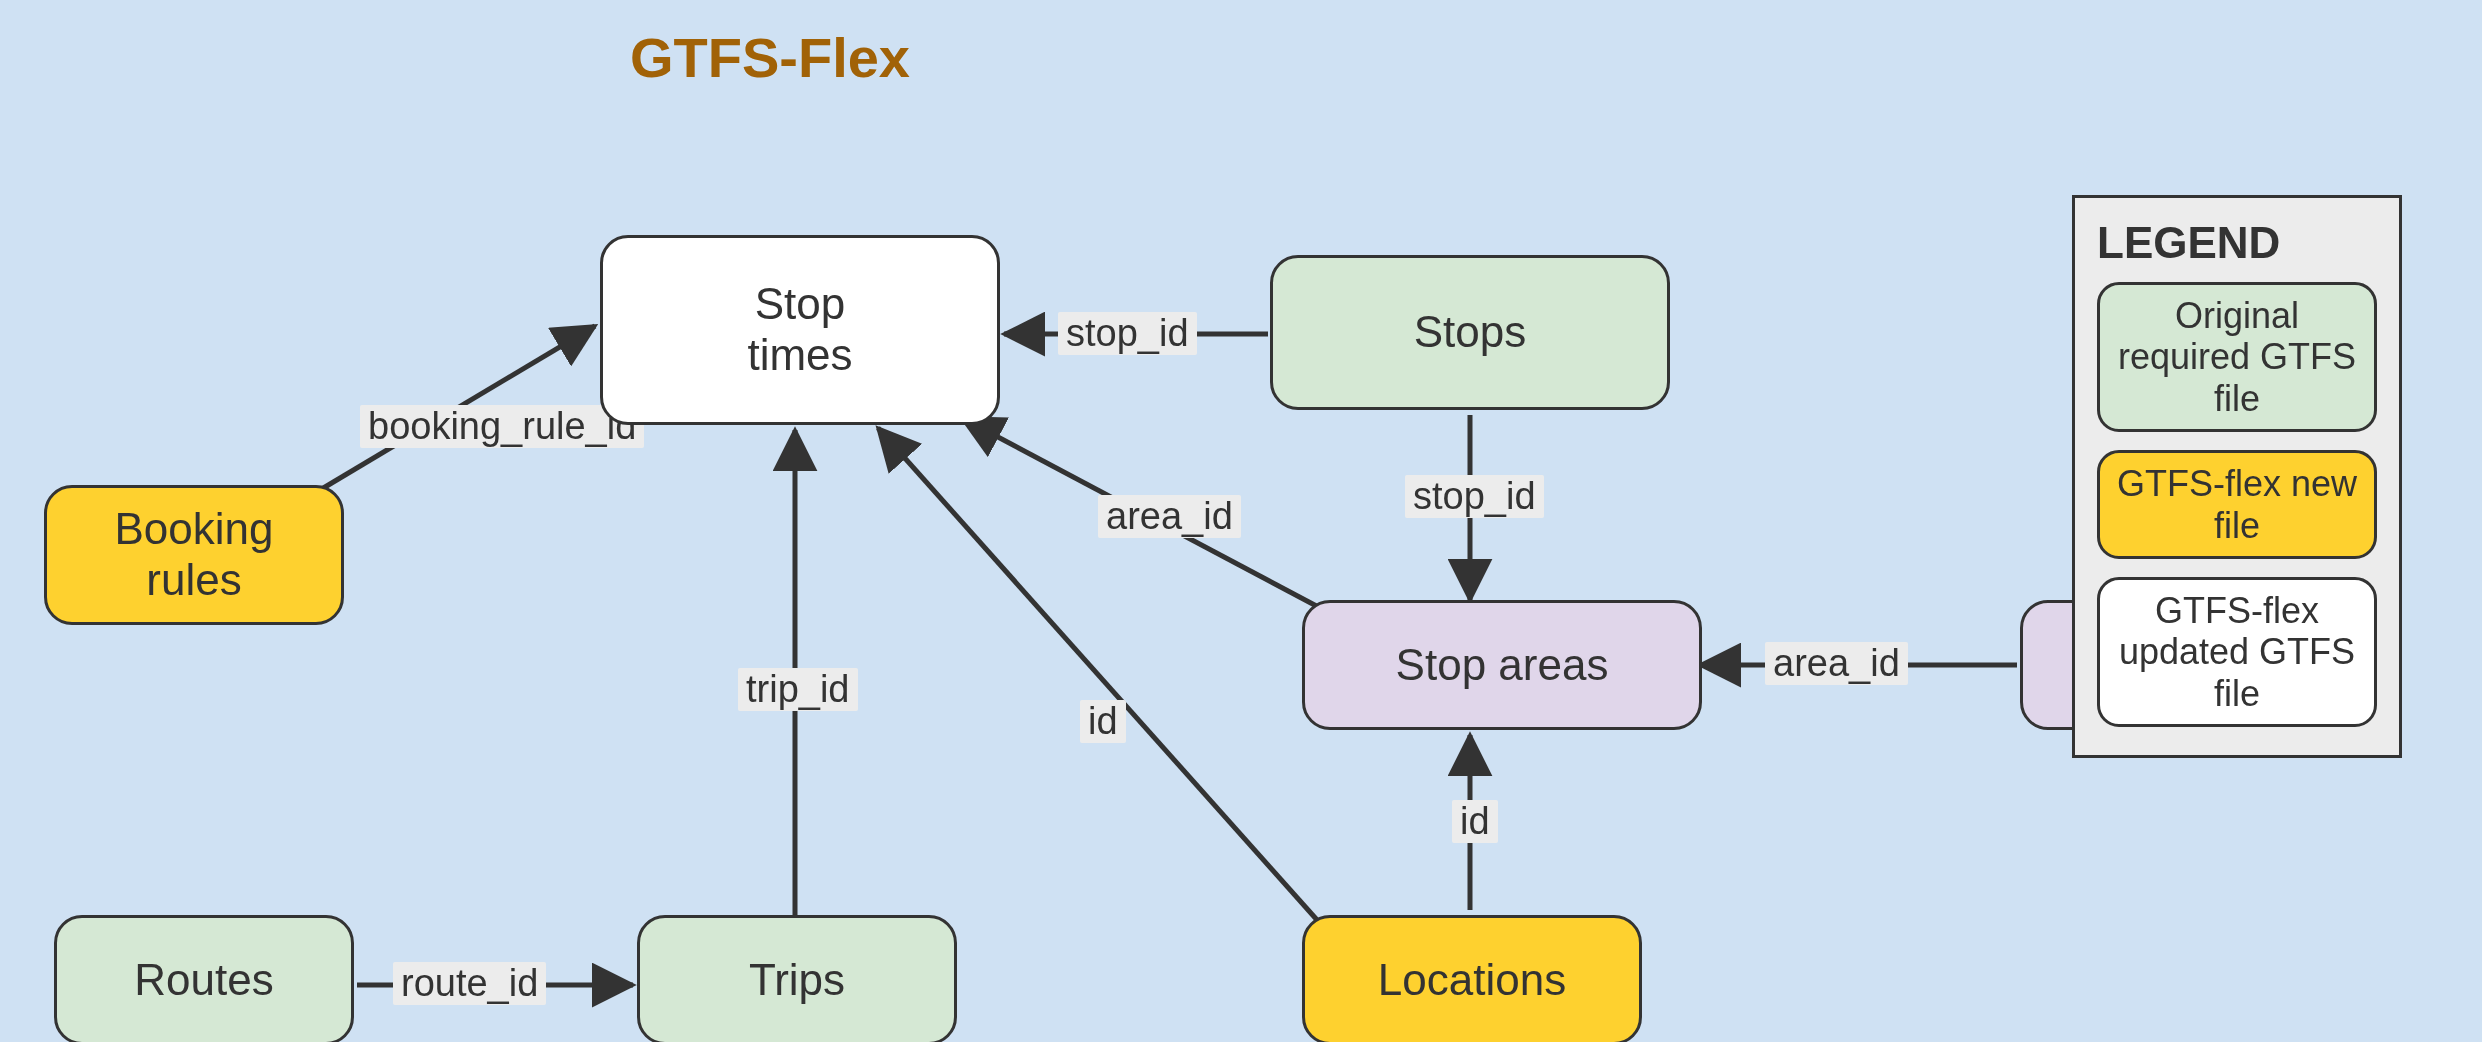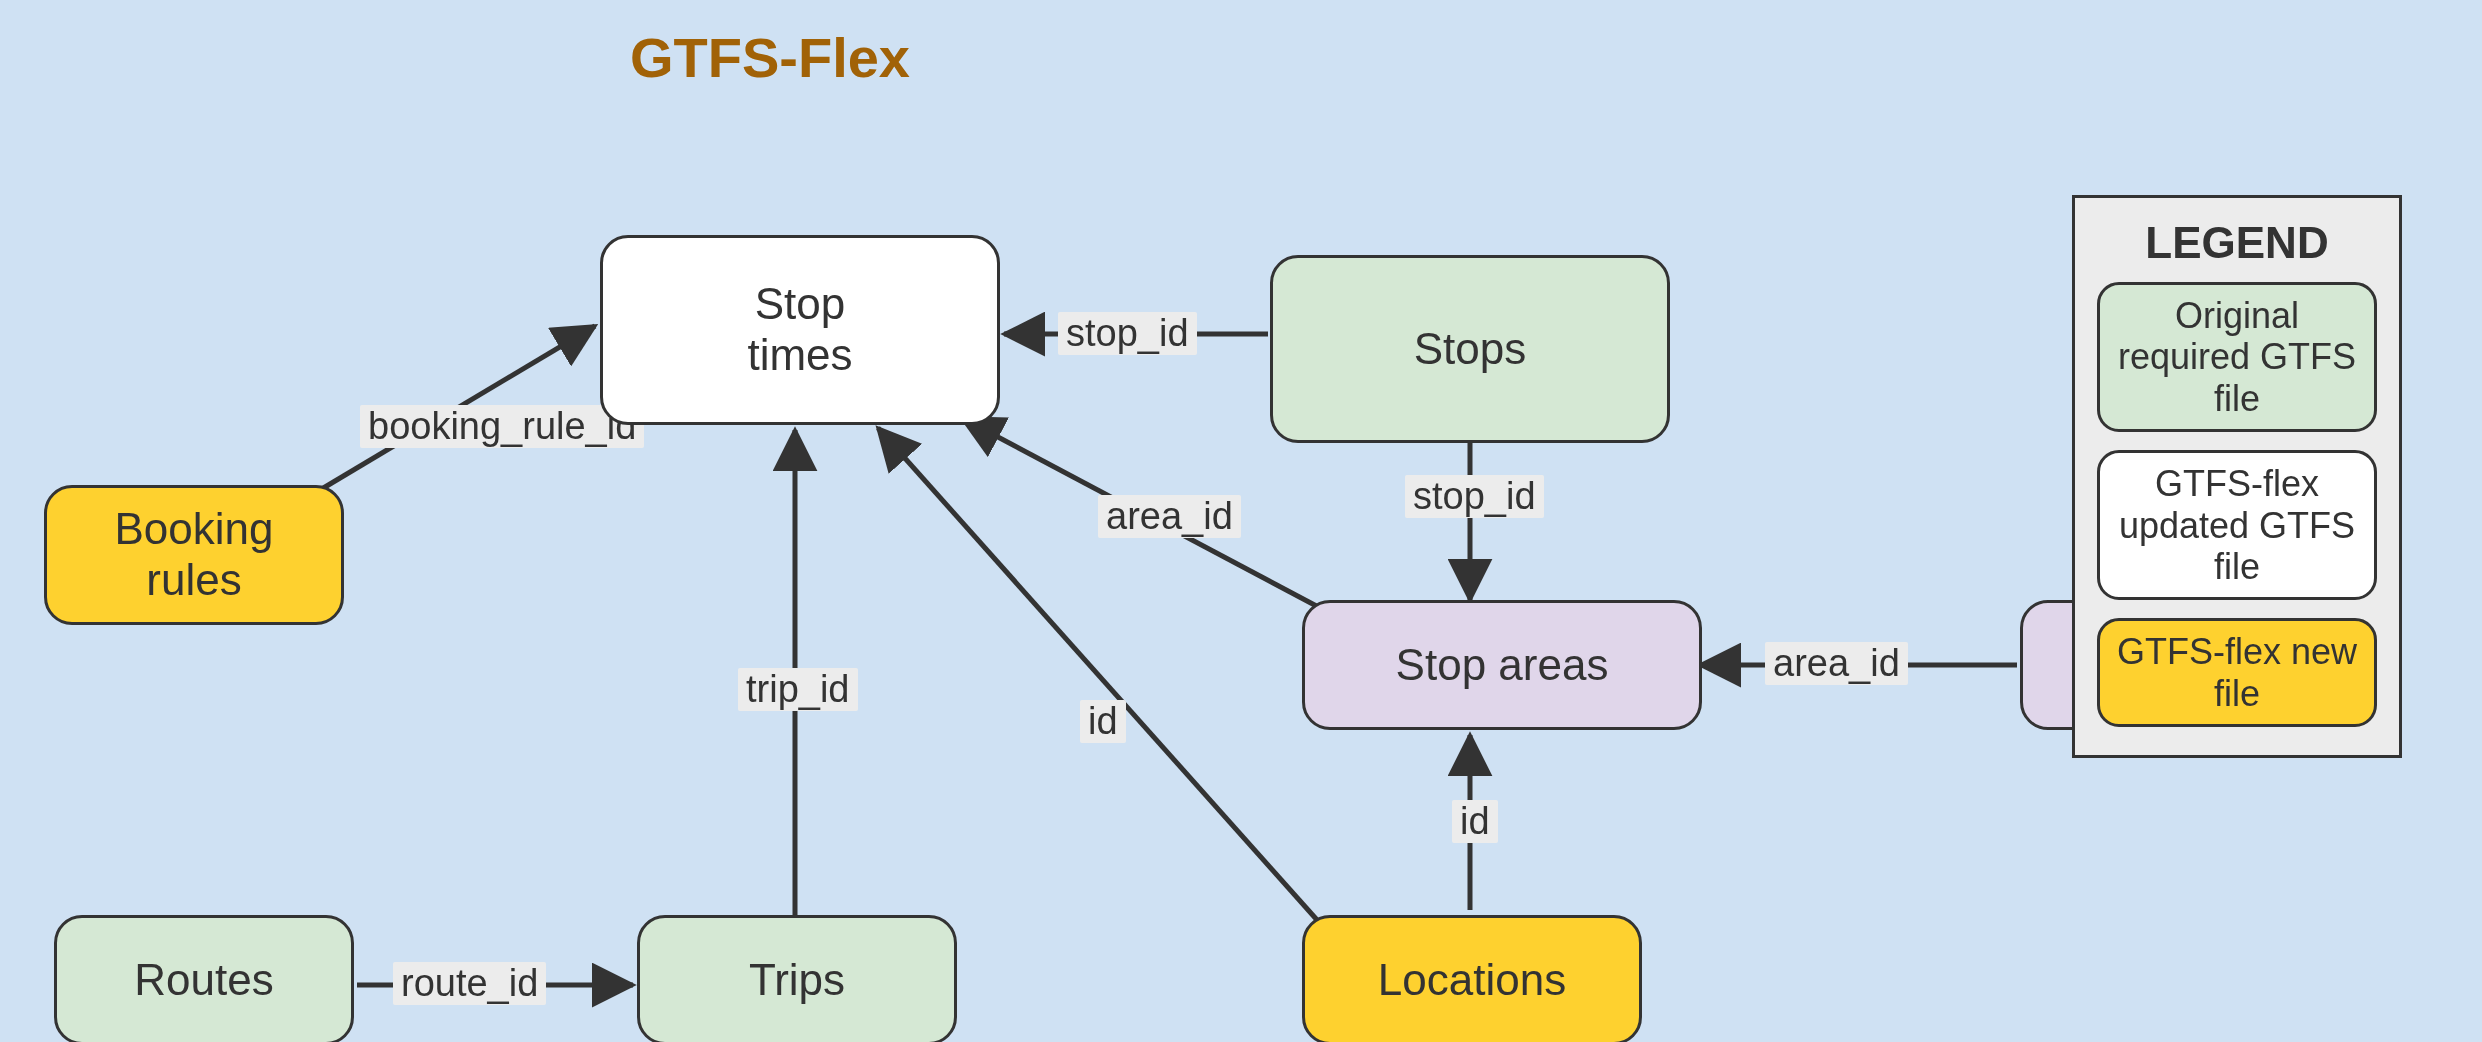--- a/index.html
+++ b/index.html
@@ -55,21 +55,20 @@
     position: absolute;
     right: 80px;
     top: 195px;
     width: 330px;
     background: #ececec;
     border: 3.5px solid #333;
     box-sizing: border-box;
     padding: 20px 22px 28px 22px;
   }
   .legend-title {
-    text-align: center;
     font-weight: 700;
     font-size: 44px;
     margin-bottom: 14px;
   }
   .legend-item {
     border: 3px solid #333;
     border-radius: 22px;
     text-align: center;
     font-size: 36px;
     line-height: 1.15;
@@ -138,21 +137,21 @@
 <div class="node fill-new" style="left:44px;  top:485px; width:300px; height:140px;">
   <span>Booking
 rules</span>
 </div>
 
 <div class="node fill-updated" style="left:600px; top:235px; width:400px; height:190px;">
   <span>Stop
 times</span>
 </div>
 
-<div class="node fill-req" style="left:1270px; top:255px; width:400px; height:188px;">
+<div class="node fill-req" style="left:1270px; top:255px; width:400px; height:155px;">
   <span>Stops</span>
 </div>
 
 <div class="node fill-req" style="left:54px; top:915px; width:300px; height:130px;">
   <span>Routes</span>
 </div>
 
 <div class="node fill-req" style="left:637px; top:915px; width:320px; height:130px;">
   <span>Trips</span>
 </div>
@@ -169,22 +168,22 @@
   <span>Locations</span>
 </div>
 
 <div class="legend">
   <div class="legend-title">LEGEND</div>
   <div class="legend-item fill-req">
     <span>Original
 required
 GTFS file</span>
   </div>
+  <div class="legend-item fill-new">
+    <span>GTFS-flex
+new file</span>
+  </div>
   <div class="legend-item fill-updated">
     <span>GTFS-flex
 updated
 GTFS file</span>
   </div>
-  <div class="legend-item fill-new">
-    <span>GTFS-flex
-new file</span>
-  </div>
 </div>
 
 </body></html>

